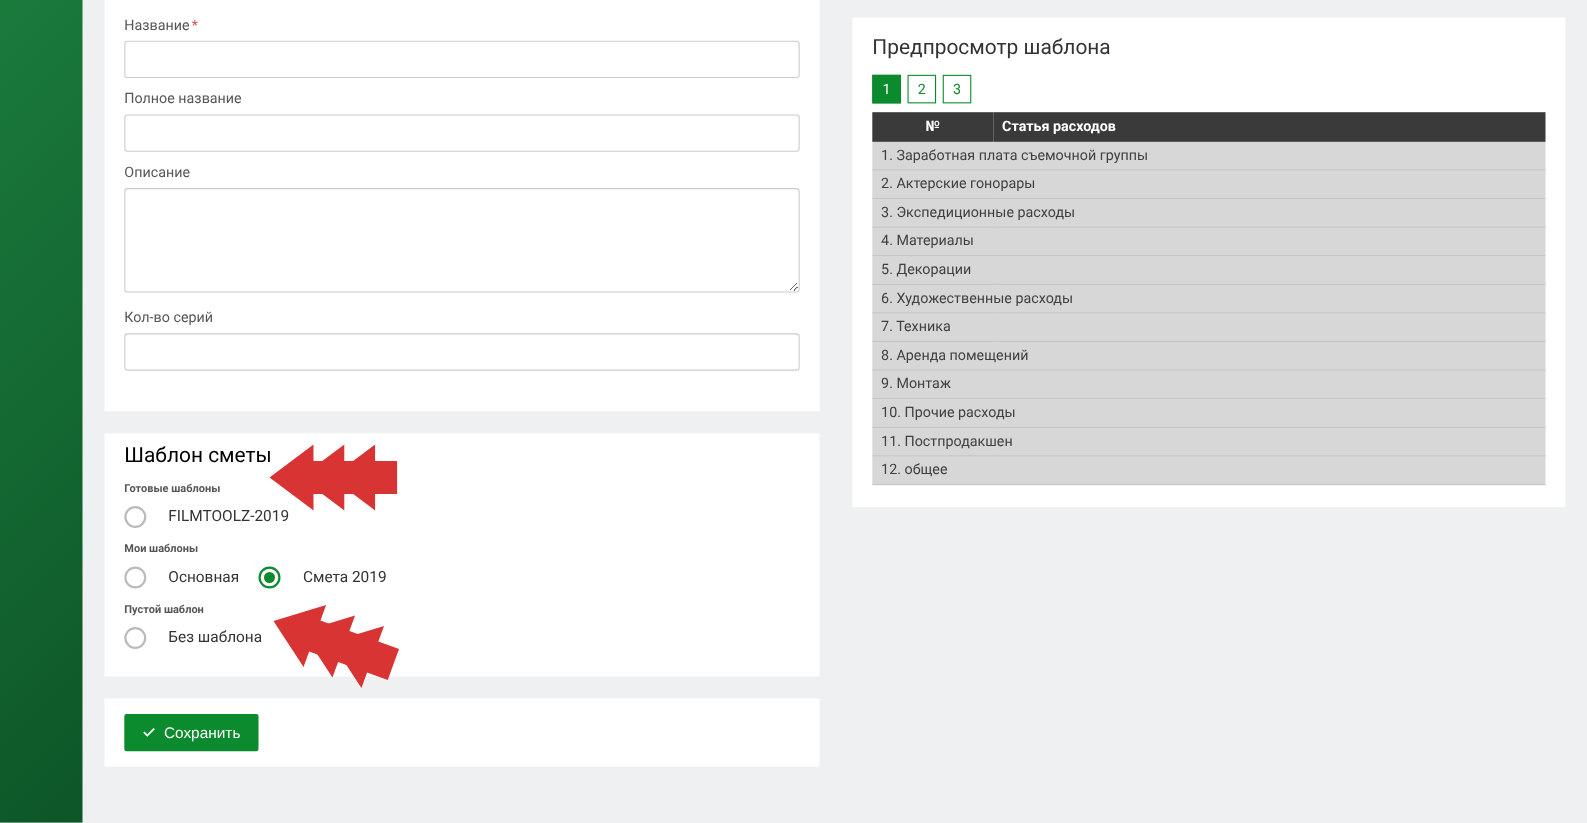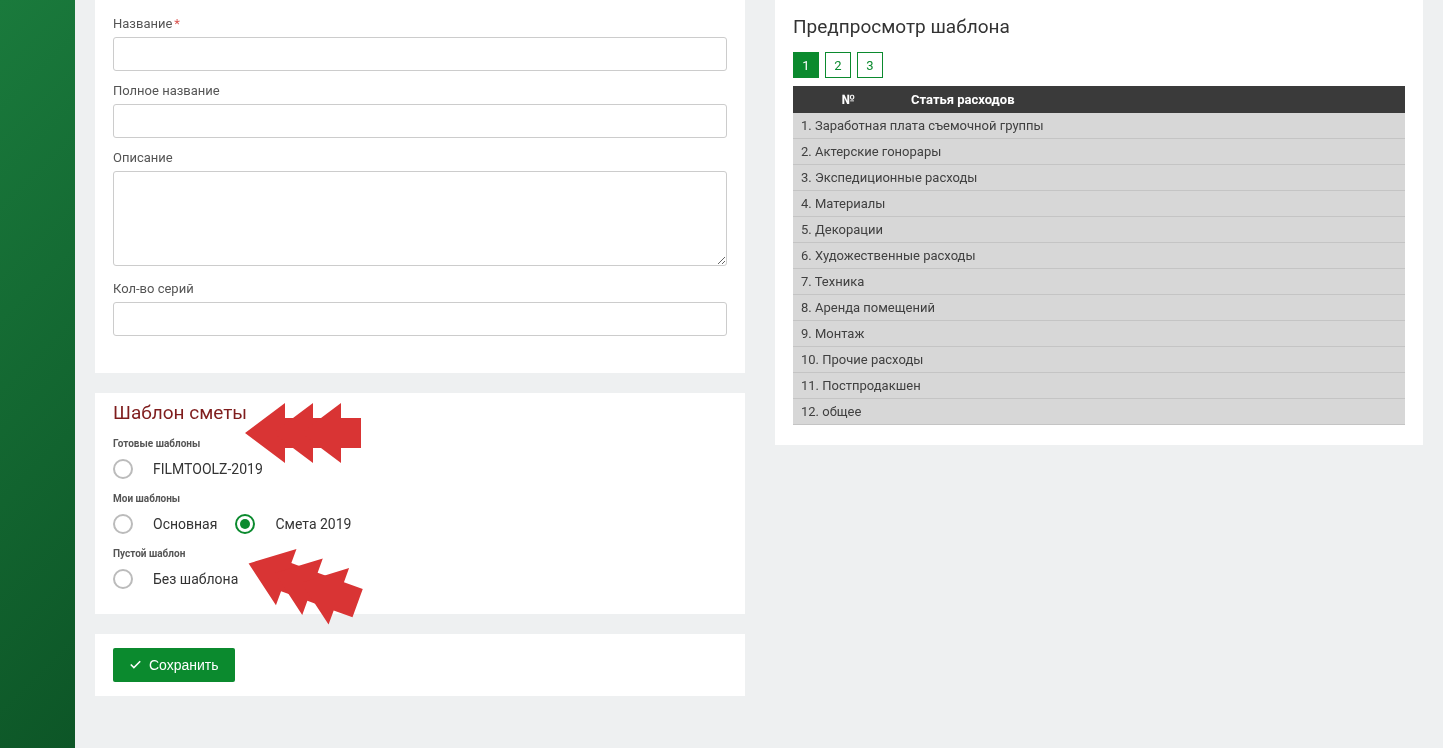--- a/index.html
+++ b/index.html
@@ -28,21 +28,21 @@
   .left-col {
     flex: 0 0 650px;
     display: flex;
     flex-direction: column;
     gap: 20px;
   }
   .right-col {
     flex: 1;
     background: #fff;
     padding: 15px 18px 20px 18px;
-    margin-top: 0;
+    margin-top: 16px;
   }
   .panel {
     background: #fff;
     padding: 8px 18px 25px 18px;
   }
   .form-group { margin-top: 8px; margin-bottom: 12px; }
   .form-label {
     font-size: 13px;
     color: #555;
     display: block;
@@ -54,21 +54,21 @@
     border: 1px solid #ccc;
     border-radius: 3px;
     padding: 8px 10px;
     font-size: 14px;
     background: #fff;
   }
   .form-textarea { height: 95px; resize: vertical; }
 
   .section-title {
     font-size: 19px;
-    color: #7f1d1d;
+    color: #000000;
     font-weight: 400;
     margin-bottom: 14px;
   }
   .subsection-label {
     font-size: 10px;
     color: #555;
     margin-top: 14px;
     margin-bottom: 10px;
     font-weight: bold;
   }

